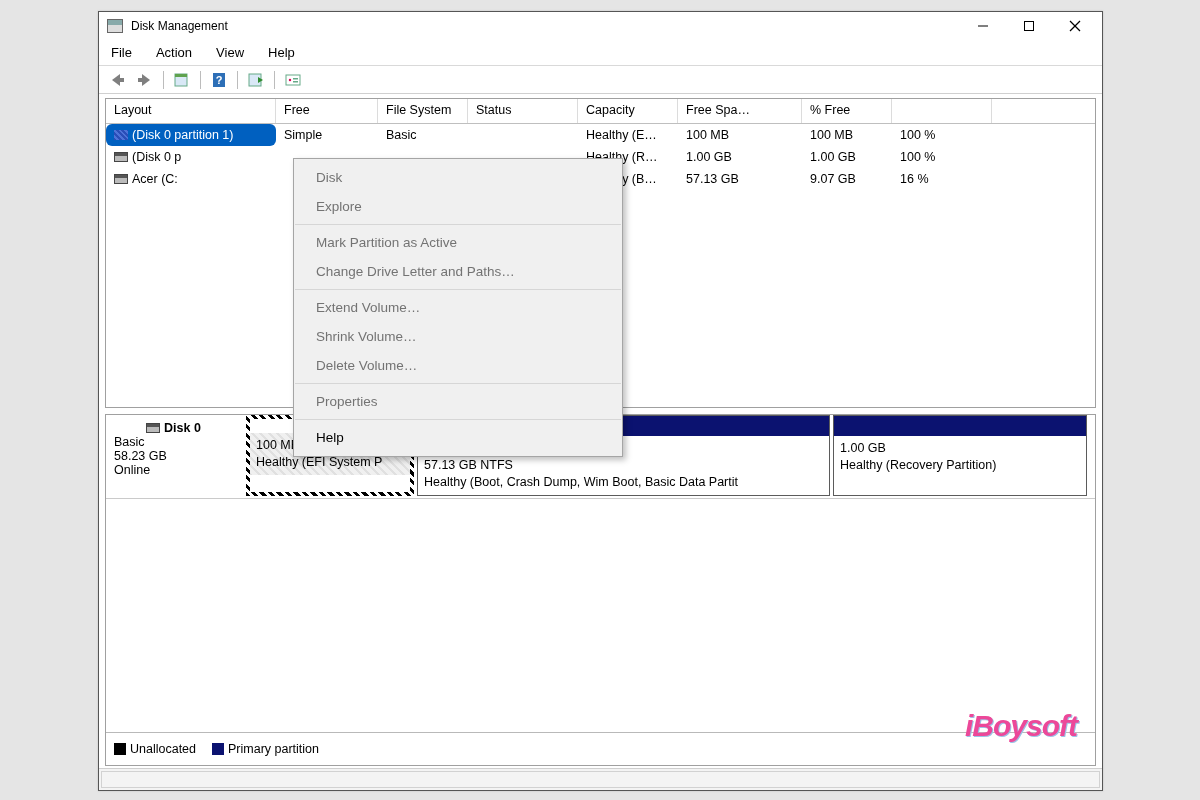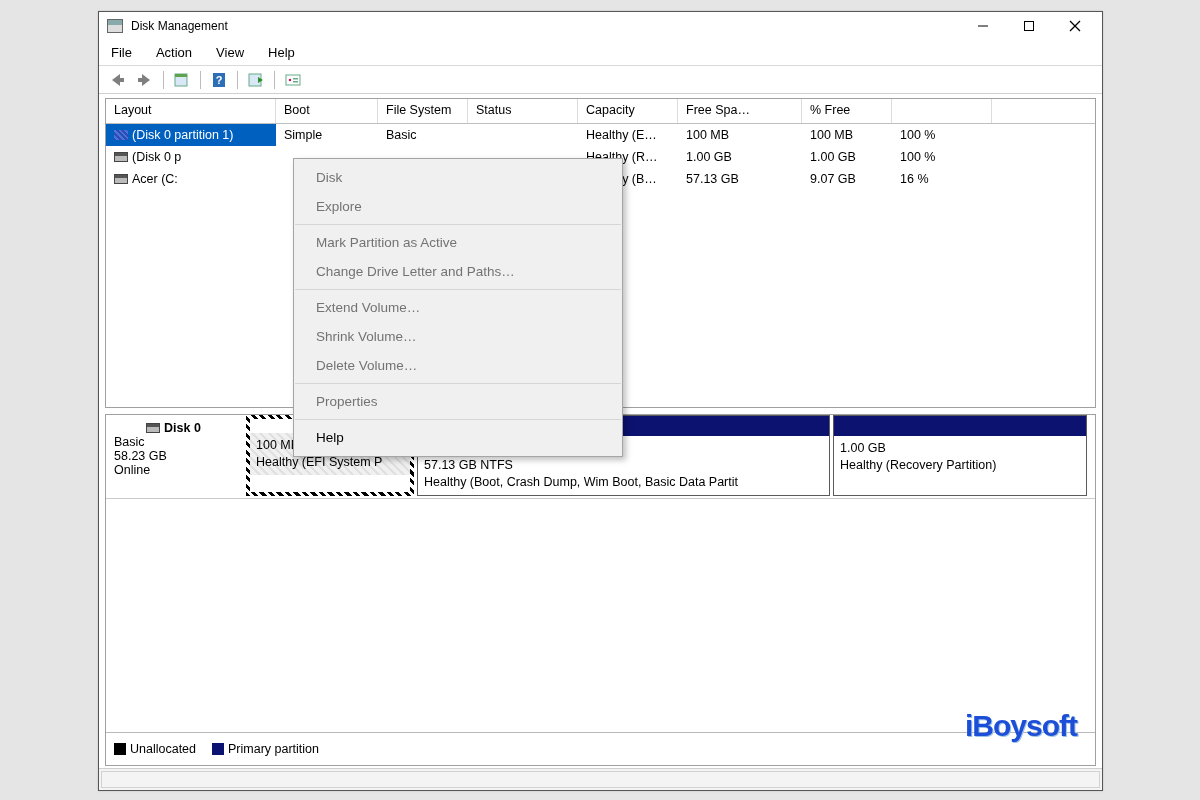--- a/index.html
+++ b/index.html
@@ -15,21 +15,21 @@
   .toolbar { height: 28px; border-bottom: 1px solid #d0d0d0; display: flex; align-items: center; padding: 0 6px; gap: 4px; }
   .tbtn { width: 24px; height: 22px; display: flex; align-items: center; justify-content: center; border:1px solid transparent; }
   .tbtn svg { width: 18px; height: 18px; }
   .tdiv { width: 1px; height: 18px; background: #bcbcbc; margin: 0 2px; }
   .content { padding: 4px 6px 2px 6px; display: flex; flex-direction: column; height: calc(100% - 28px - 26px - 28px - 22px); }
   .listpane { border: 1px solid #a0a0a0; height: 310px; overflow: hidden; position: relative; }
   .listhdr { display: grid; grid-template-columns: 170px 102px 90px 110px 100px 124px 90px 100px 1fr; background: #fff; border-bottom: 1px solid #bfbfbf; }
   .listhdr > div { font-size: 12.5px; padding: 4px 8px; border-right: 1px solid #dcdcdc; white-space: nowrap; overflow: hidden; text-overflow: ellipsis; height:24px; }
   .listrows { font-size: 12.5px; }
   .listrow { display: grid; grid-template-columns: 170px 102px 90px 110px 100px 124px 90px 100px 1fr; }
-  .listrow > div { padding: 2px 8px; white-space: nowrap; overflow: hidden; text-overflow: ellipsis; height:22px; display:flex; align-items:center; }
+  .listrow > div { padding: 2px 8px; white-space: nowrap; overflow: hidden; text-overflow: ellipsis; height:22px; display:flex; align-items:center;border-radius:6px; }
   .listrow.selected > div:first-child { background: #0060c0; color: #fff; }
   .vicon { width: 14px; height: 10px; margin-right: 4px; display:inline-block; }
   .vicon.blue { background: repeating-linear-gradient(45deg,#2a4db8,#2a4db8 2px,#4d72d8 2px,#4d72d8 4px); }
   .vicon.dark { background: linear-gradient(to bottom,#555 0%,#555 40%,#bbb 40%,#bbb 100%); border:1px solid #444; }
   .splitter { height: 6px; cursor: row-resize; }
   .diskpane { border: 1px solid #a0a0a0; flex: 1; position: relative; overflow:hidden; }
   .diskrow { display: flex; border-bottom: 1px solid #cacaca; }
   .diskinfo { width: 140px; padding: 6px 8px 8px 8px; font-size: 12.5px; }
   .diskinfo .dname { font-weight: 600; display:flex; align-items:center; gap:4px;margin-left:32px; }
   .diskinfo .dicon { width:14px; height:10px; background: linear-gradient(to bottom,#555 0%,#555 40%,#bbb 40%,#bbb 100%); border:1px solid #444; display:inline-block; }
@@ -45,21 +45,21 @@
   .lg { display:flex; align-items:center; gap:4px; }
   .lg .sw { width:12px; height:12px; }
   .sw.black { background:#000; }
   .sw.navy { background:#0b1270; }
   .statusbar { height: 22px; border-top: 1px solid #cfcfcf; background: #f4f4f4; display:flex; }
   .statusbar > div { border:1px solid #d2d2d2; flex:1; margin:2px;}
   .ctxmenu { position: absolute; left: 194px; top: 146px; width: 330px; background: #f0f0f0; border: 1px solid #a5a5a5; box-shadow: 3px 3px 6px rgba(0,0,0,.25); padding: 4px 0; font-size: 13.5px; }
   .ctxmenu .mi { padding: 7px 22px; color: #737373; }
   .ctxmenu .mi.enabled { color: #000; }
   .ctxmenu .msep { height:1px; background:#d6d6d6; margin:3px 1px; }
-  .watermark { position:absolute; right:18px; bottom:22px; font-family: "Segoe UI", sans-serif; font-weight:700; font-size:30px; color:#1d4ed8; text-shadow: 1px 1px 0 #9cc3e6; letter-spacing:-1px; }
+  .watermark { position:absolute; right:18px; bottom:22px; font-family: "Segoe UI", sans-serif; font-weight:700; font-style:italic; font-size:30px; color:#ec4899; text-shadow: 1px 1px 0 #9cc3e6; letter-spacing:-1px; }
 </style>
 </head>
 <body>
 
 <div class="window">
   <div class="titlebar">
     <span class="titlebar-icon"></span>
     <span class="titlebar-text">Disk Management</span>
     <div class="titlecontrols">
       <div class="titlecontrol">
@@ -130,21 +130,21 @@
           <rect x="9" y="7" width="5" height="1.5" fill="#6a8"></rect>
           <rect x="9" y="10" width="5" height="1.5" fill="#6a8"></rect>
         </svg>
       </div>
   </div>
 
   <div class="content">
     <div class="listpane">
       <div class="listhdr">
         <div>Layout</div>
-        <div>Boot</div>
+        <div>Free</div>
         <div>File System</div>
         <div>Status</div>
         <div>Capacity</div>
         <div>Free Spa…</div>
         <div>% Free</div>
         <div></div>
       </div>
       <div class="listrows" id="listrows">
           <div class="listrow selected">
             <div>

